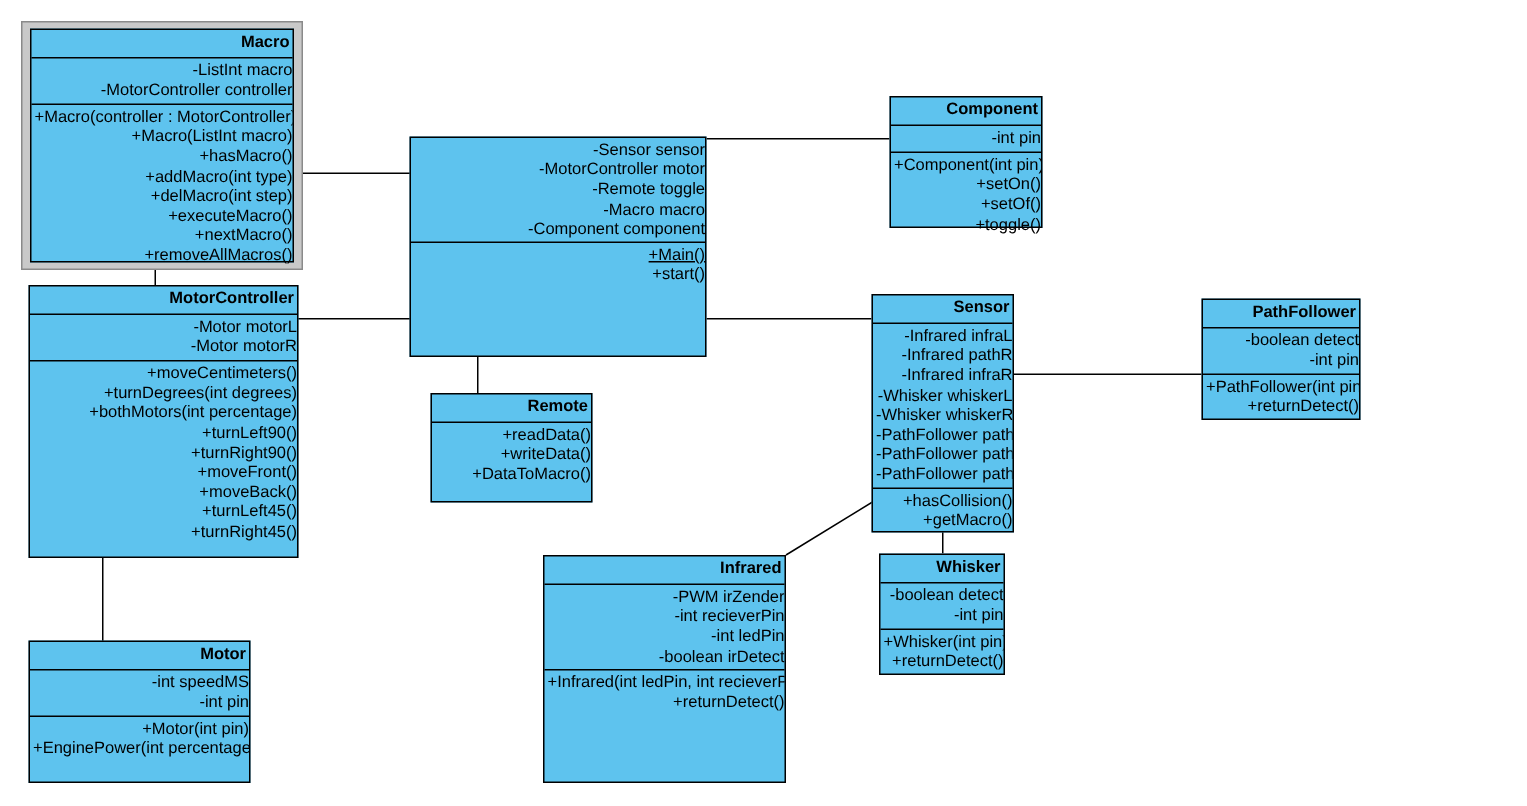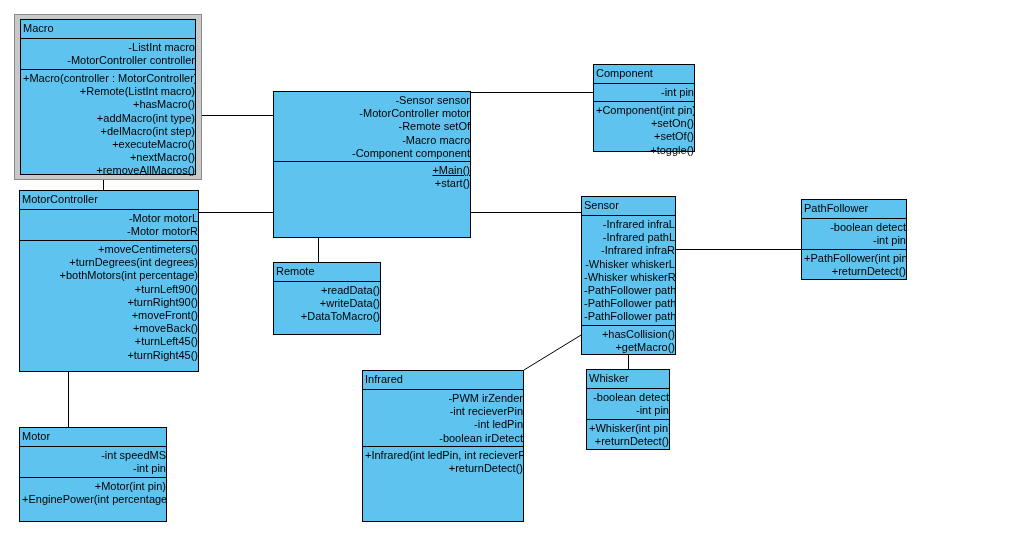--- a/index.html
+++ b/index.html
@@ -23,23 +23,23 @@
     z-index: 5;
   }
   .selection-halo {
     position: absolute;
     background: #c9c9c9;
     border: 1px solid #8a8a8a;
     box-sizing: border-box;
     z-index: 3;
   }
   .cls-title {
-    text-align: left;
+    text-align: right;
     font-size: 11px;
-    font-weight: normal;
+    font-weight: bold;
     color: #000000;
     line-height: 13px;
     padding: 2px 2px 3px 2px;
     border-bottom: 1px solid #000000;
     box-sizing: border-box;
     white-space: nowrap;
     overflow: hidden;
   }
   .cls-compartment {
     padding: 2px 0 3px 2px;
@@ -93,21 +93,21 @@
 
   <div class="selection-halo" style="left:14px; top:14px; width:188px; height:166px;"></div>
   <div class="uml-class" style="left:20px; top:19px; width:176px; height:156px;">
     <div class="cls-title">Macro</div>
     <div class="cls-compartment with-rule" style="height:31px;">
       <div>-ListInt macro</div>
       <div>-MotorController controller</div>
     </div>
     <div class="cls-compartment">
       <div>+Macro(controller : MotorController)</div>
-      <div>+Remote(ListInt macro)</div>
+      <div>+Macro(ListInt macro)</div>
       <div>+hasMacro()</div>
       <div>+addMacro(int type)</div>
       <div>+delMacro(int step)</div>
       <div>+executeMacro()</div>
       <div>+nextMacro()</div>
       <div>+removeAllMacros()</div>
     </div>
   </div>
 
   <div class="uml-class" style="left:19px; top:190px; width:180px; height:182px;">
@@ -138,31 +138,31 @@
     <div class="cls-compartment">
       <div>+Motor(int pin)</div>
       <div>+EnginePower(int percentage)</div>
     </div>
   </div>
 
   <div class="uml-class" style="left:273px; top:91px; width:198px; height:147px;">
     <div class="cls-compartment with-rule" style="height:70px;">
       <div>-Sensor sensor</div>
       <div>-MotorController motor</div>
-      <div>-Remote setOf</div>
+      <div>-Remote toggle</div>
       <div>-Macro macro</div>
       <div>-Component component</div>
     </div>
     <div class="cls-compartment">
       <div class="static-member">+Main()</div>
       <div>+start()</div>
     </div>
   </div>
 
-  <div class="uml-class" style="left:273px; top:262px; width:108px; height:73px;">
+  <div class="uml-class" style="left:287px; top:262px; width:108px; height:73px;">
     <div class="cls-title">Remote</div>
     <div class="cls-compartment">
       <div>+readData()</div>
       <div>+writeData()</div>
       <div>+DataToMacro()</div>
     </div>
   </div>
 
   <div class="uml-class" style="left:593px; top:64px; width:102px; height:88px;">
     <div class="cls-title">Component</div>
@@ -174,21 +174,21 @@
       <div>+setOn()</div>
       <div>+setOf()</div>
       <div>+toggle()</div>
     </div>
   </div>
 
   <div class="uml-class" style="left:581px; top:172px; width:95px; height:159px;margin-top:24px;">
     <div class="cls-title">Sensor</div>
     <div class="cls-compartment with-rule" style="height:110px;">
       <div>-Infrared infraL</div>
-      <div>-Infrared pathL</div>
+      <div>-Infrared pathR</div>
       <div>-Infrared infraR</div>
       <div>-Whisker whiskerL</div>
       <div>-Whisker whiskerR</div>
       <div>-PathFollower pathL</div>
       <div>-PathFollower pathM</div>
       <div>-PathFollower pathR</div>
     </div>
     <div class="cls-compartment">
       <div>+hasCollision()</div>
       <div>+getMacro()</div>

